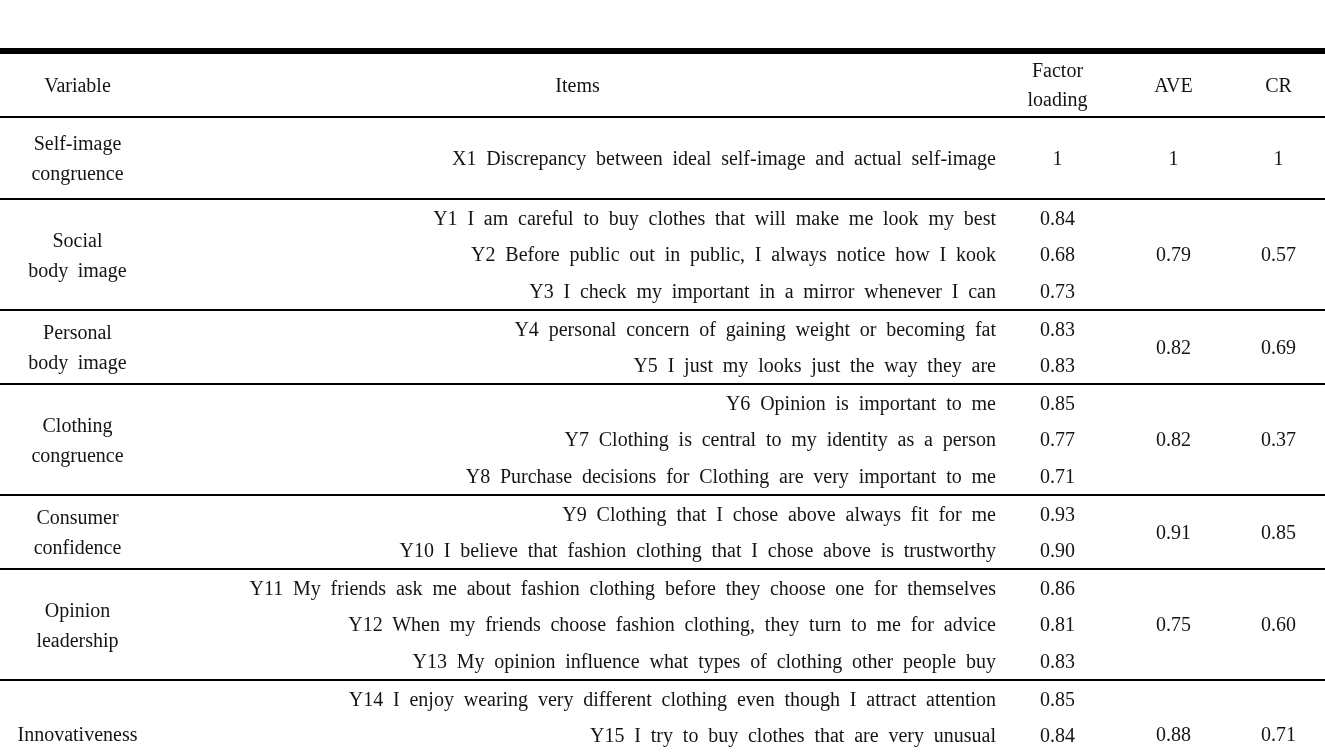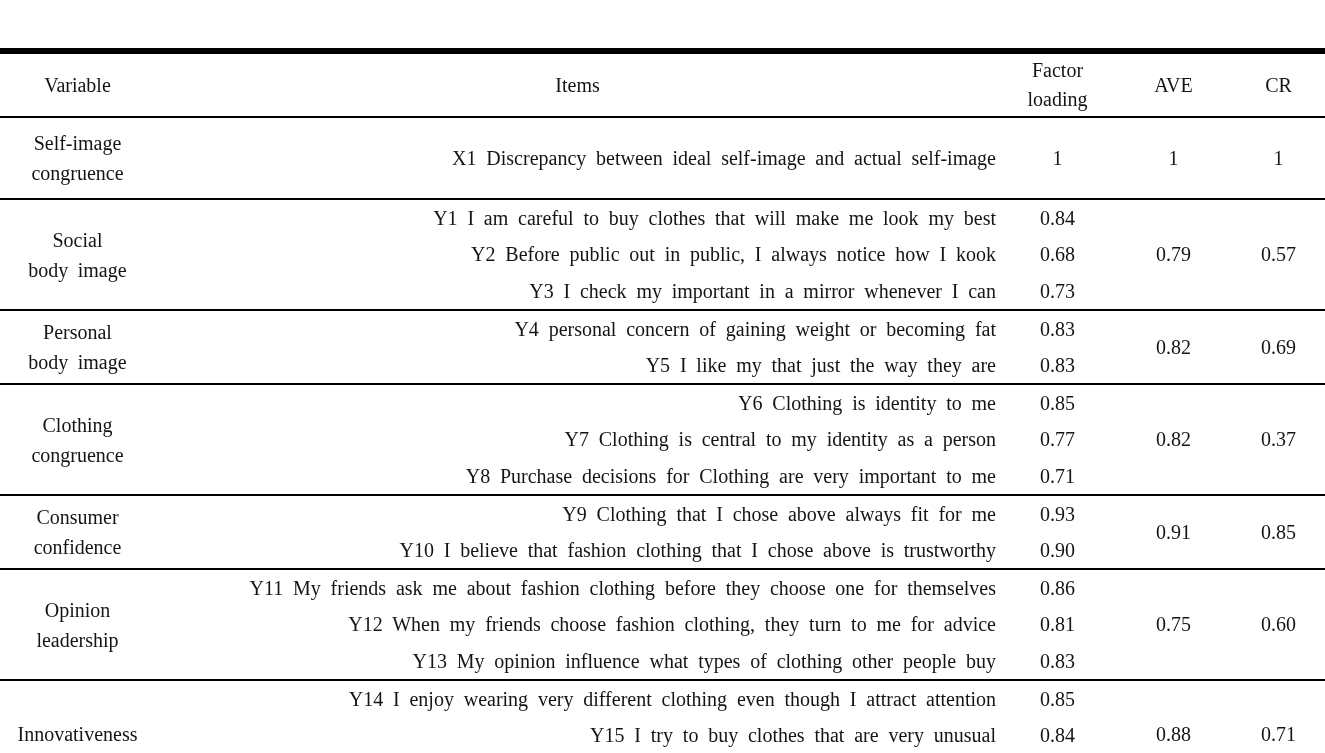--- a/index.html
+++ b/index.html
@@ -121,27 +121,27 @@
         </tr>
         <tr class="group-start">
           <th class="variable-cell" rowspan="2">Personal
 body image</th>
           <td class="item-cell">Y4 personal concern of gaining weight or becoming fat</td>
           <td class="loading-cell">0.83</td>
           <td class="ave-cell" rowspan="2">0.82</td>
           <td class="cr-cell" rowspan="2">0.69</td>
         </tr>
         <tr>
-          <td class="item-cell">Y5 I like my that just the way they are</td>
+          <td class="item-cell">Y5 I just my looks just the way they are</td>
           <td class="loading-cell">0.83</td>
         </tr>
         <tr class="group-start">
           <th class="variable-cell" rowspan="3">Clothing
 congruence</th>
-          <td class="item-cell">Y6 Clothing is identity to me</td>
+          <td class="item-cell">Y6 Opinion is important to me</td>
           <td class="loading-cell">0.85</td>
           <td class="ave-cell" rowspan="3">0.82</td>
           <td class="cr-cell" rowspan="3">0.37</td>
         </tr>
         <tr>
           <td class="item-cell">Y7 Clothing is central to my identity as a person</td>
           <td class="loading-cell">0.77</td>
         </tr>
         <tr>
           <td class="item-cell">Y8 Purchase decisions for Clothing are very important to me</td>

